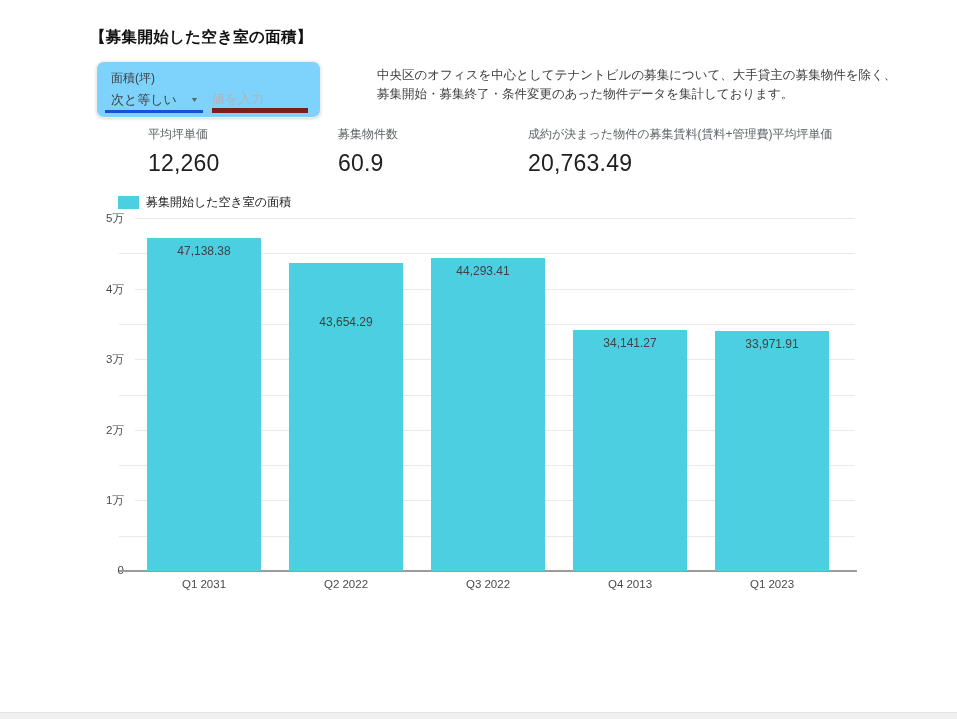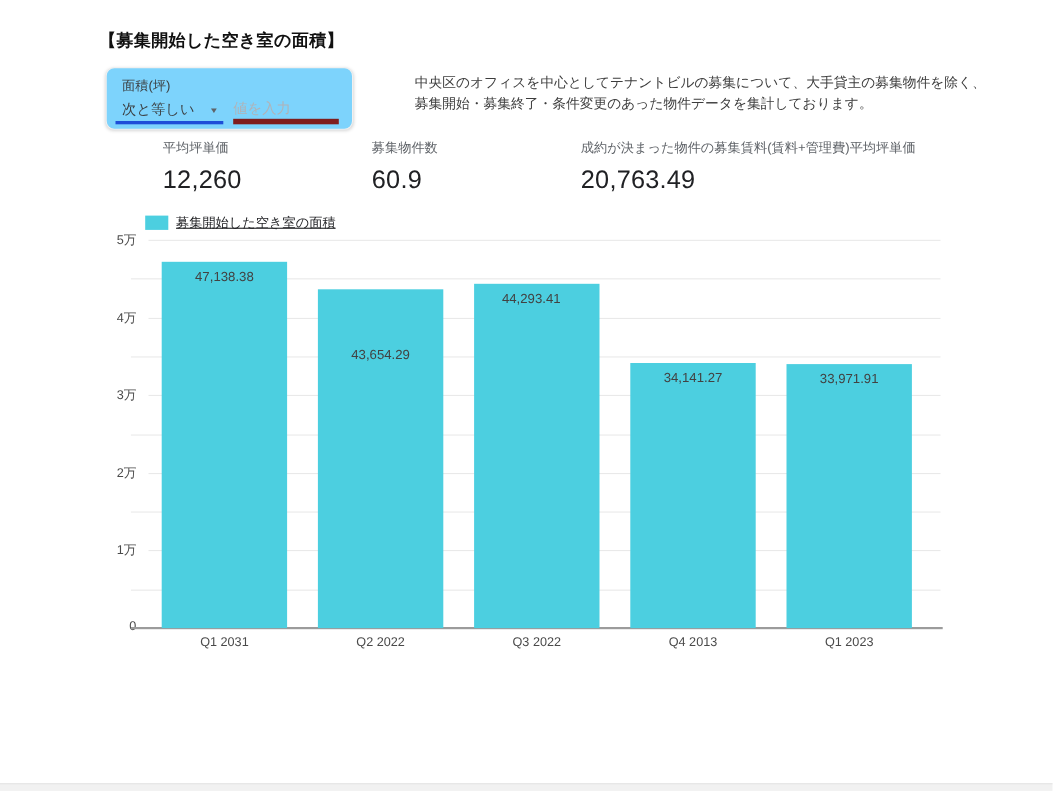--- a/index.html
+++ b/index.html
@@ -60,21 +60,21 @@
 
   
   .kpi { top: 126px; }
   .kpi .kpi-label { font-size: 12px; color: #5f6368; margin-bottom: 7px; }
   .kpi .kpi-value { font-size: 23px; color: #202124; letter-spacing: 0.2px; }
   #kpi-0 { left: 148px; }
   #kpi-1 { left: 338px; }
   #kpi-2 { left: 528px; }
 
   
-  #legend { left: 132px; top: 194px; display: flex; align-items: center; text-decoration: underline; }
+  #legend { left: 118px; top: 194px; display: flex; align-items: center; }
   #legend-swatch { width: 21px; height: 13px; margin-right: 7px; }
   #legend-label { font-size: 12px; color: #202124; }
 
   
   #chart { left: 80px; top: 210px; width: 800px; height: 395px; }
   .gridline { position: absolute; height: 1px; background: #e9e9e9; }
   .axis-baseline { position: absolute; height: 2px; background: #9b9b9b; }
   .ytick-label {
     position: absolute; left: 0; width: 44px; text-align: right;
     font-size: 11.5px; color: #4a4a4a;

